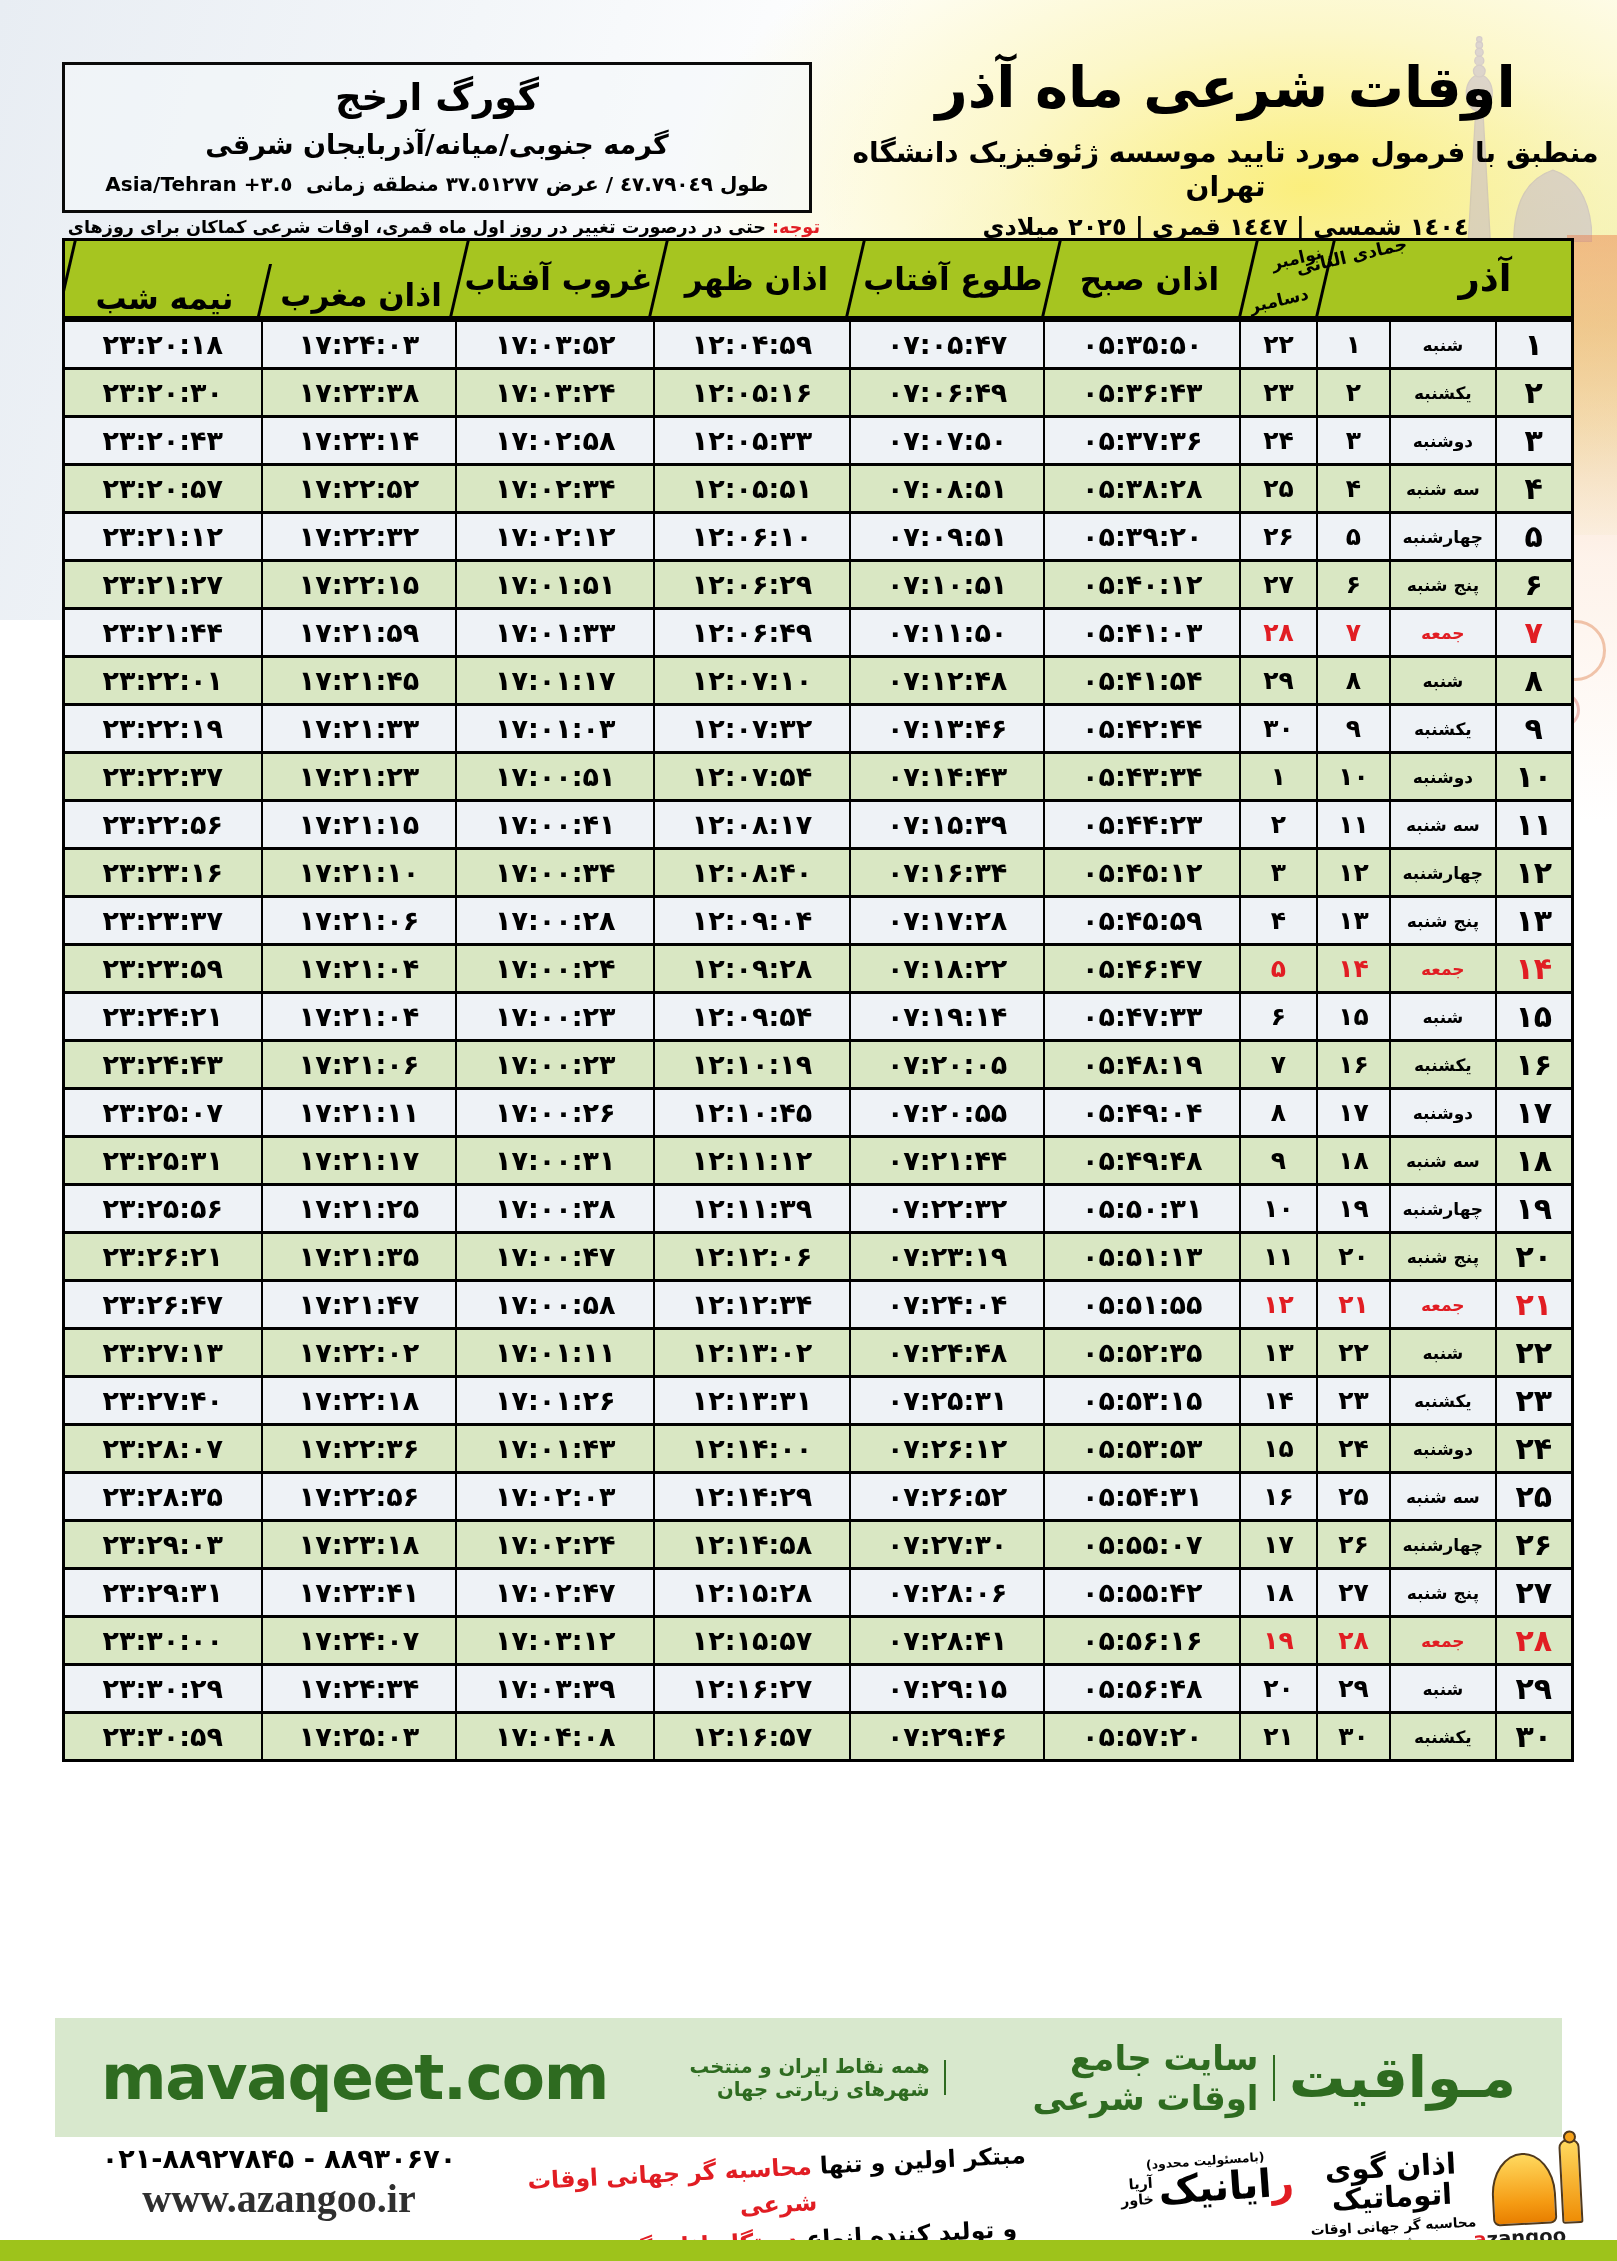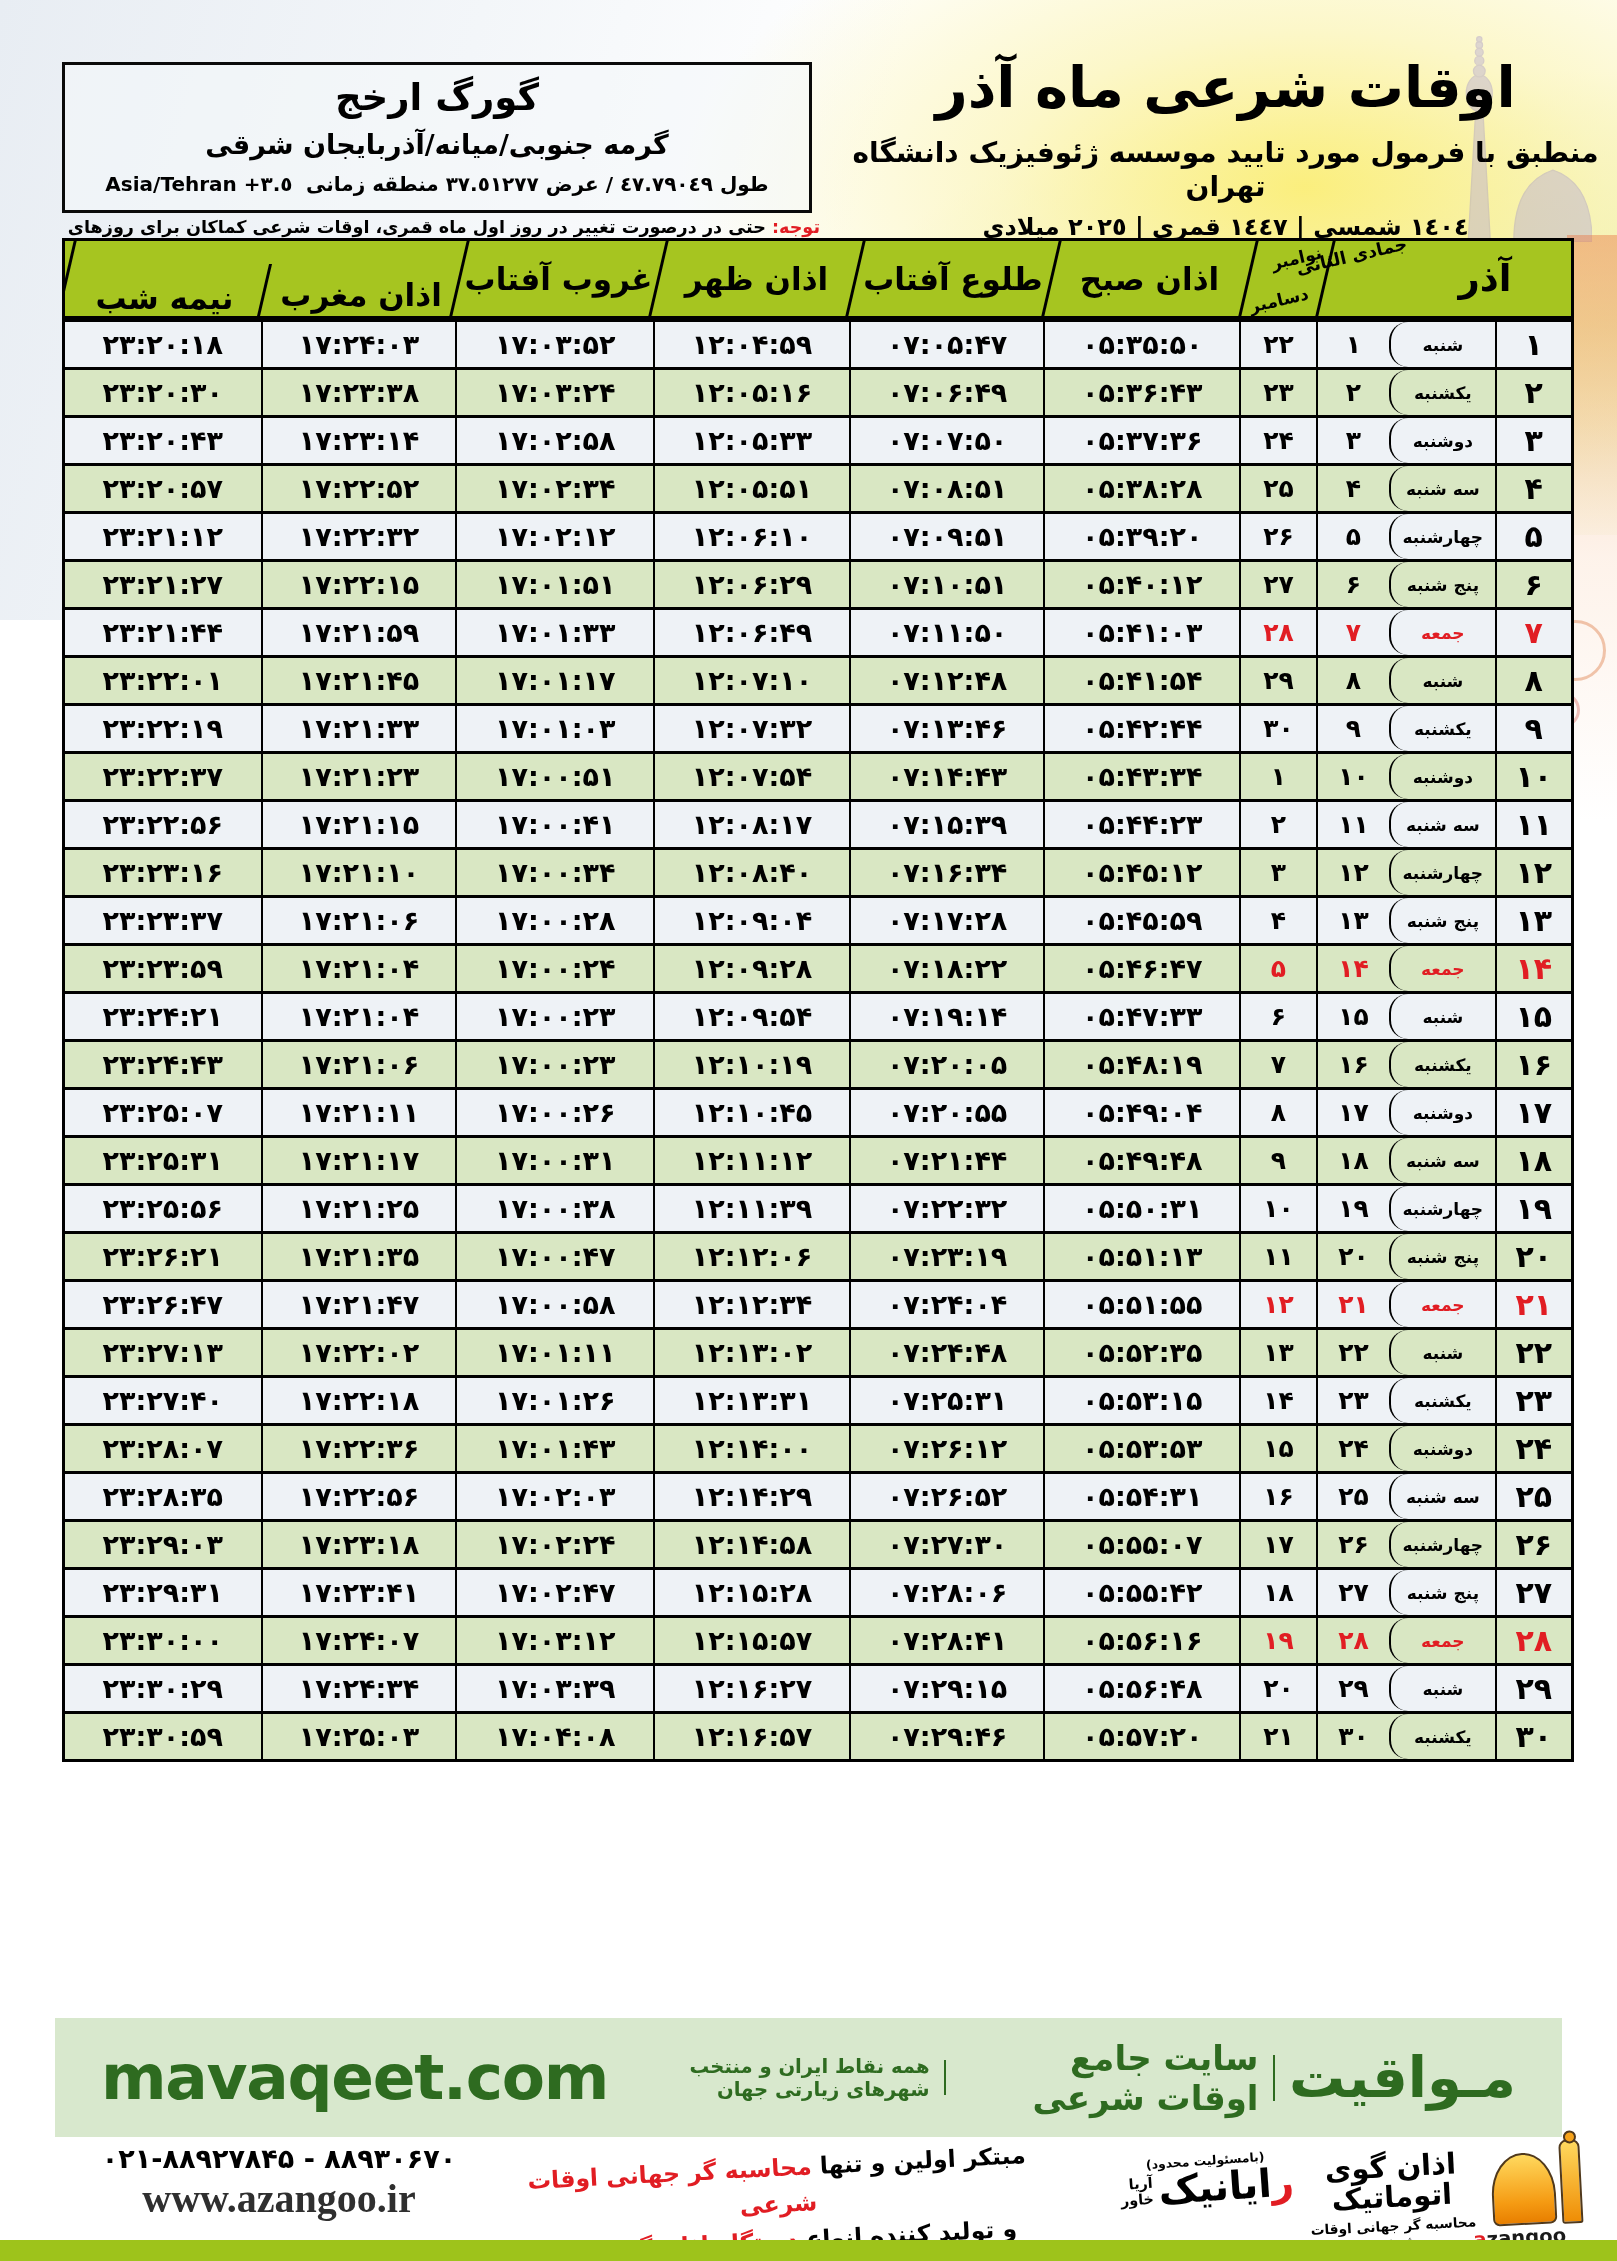--- a/index.html
+++ b/index.html
@@ -52,21 +52,21 @@
   .h-greg .g-bot{position:absolute;bottom:6.5px;left:1.3px;font-size:17px;transform:rotate(-13deg);white-space:nowrap;}
   .h-t{font-size:31px;}
   .w1{width:197px;} .w2{width:196px;} .w3{width:197px;} .w4{width:199px;} .w5{width:196px;margin-top:32px;} .w6{width:197px;align-items:flex-end;}
   .tbody{background:#fff;}
   .row{display:flex;direction:rtl;height:45px;border-top:3.3px solid #000;}
   .row.light{background:#eef2f6;}
   .row.green{background:#d9e7c3;}
   .cell{box-sizing:border-box;border-left:2px solid #000;display:flex;align-items:center;justify-content:center;
         font-weight:bold;overflow:hidden;}
   .c-az{width:77px;font-size:30px;border-left:2px solid #000;}
-  .c-wd{width:106px;font-size:17px;border-radius:19px;}
+  .c-wd{width:106px;font-size:17px;}
   .c-ln{width:74px;font-size:25px;}
   .c-gr{width:77px;font-size:25px;}
   .c-t1{width:197px;} .c-t2{width:196px;} .c-t3{width:197px;} .c-t4{width:199px;} .c-t5{width:196px;}
   .c-t6{width:197px;border-left:none;}
   .time{font-size:27px;letter-spacing:0.7px;}
   .row.fri .c-az,.row.fri .c-wd,.row.fri .c-ln,.row.fri .c-gr{color:#e11d23;}
   
   .band{position:absolute;left:55px;top:2018px;width:1507px;height:119px;background:#d8e8cd;
         display:flex;align-items:center;justify-content:flex-end;direction:ltr;padding:0 46px;box-sizing:border-box;}
   .band-domain{font-size:63px;font-weight:bold;color:#2e6b20;letter-spacing:-1.3px;}

